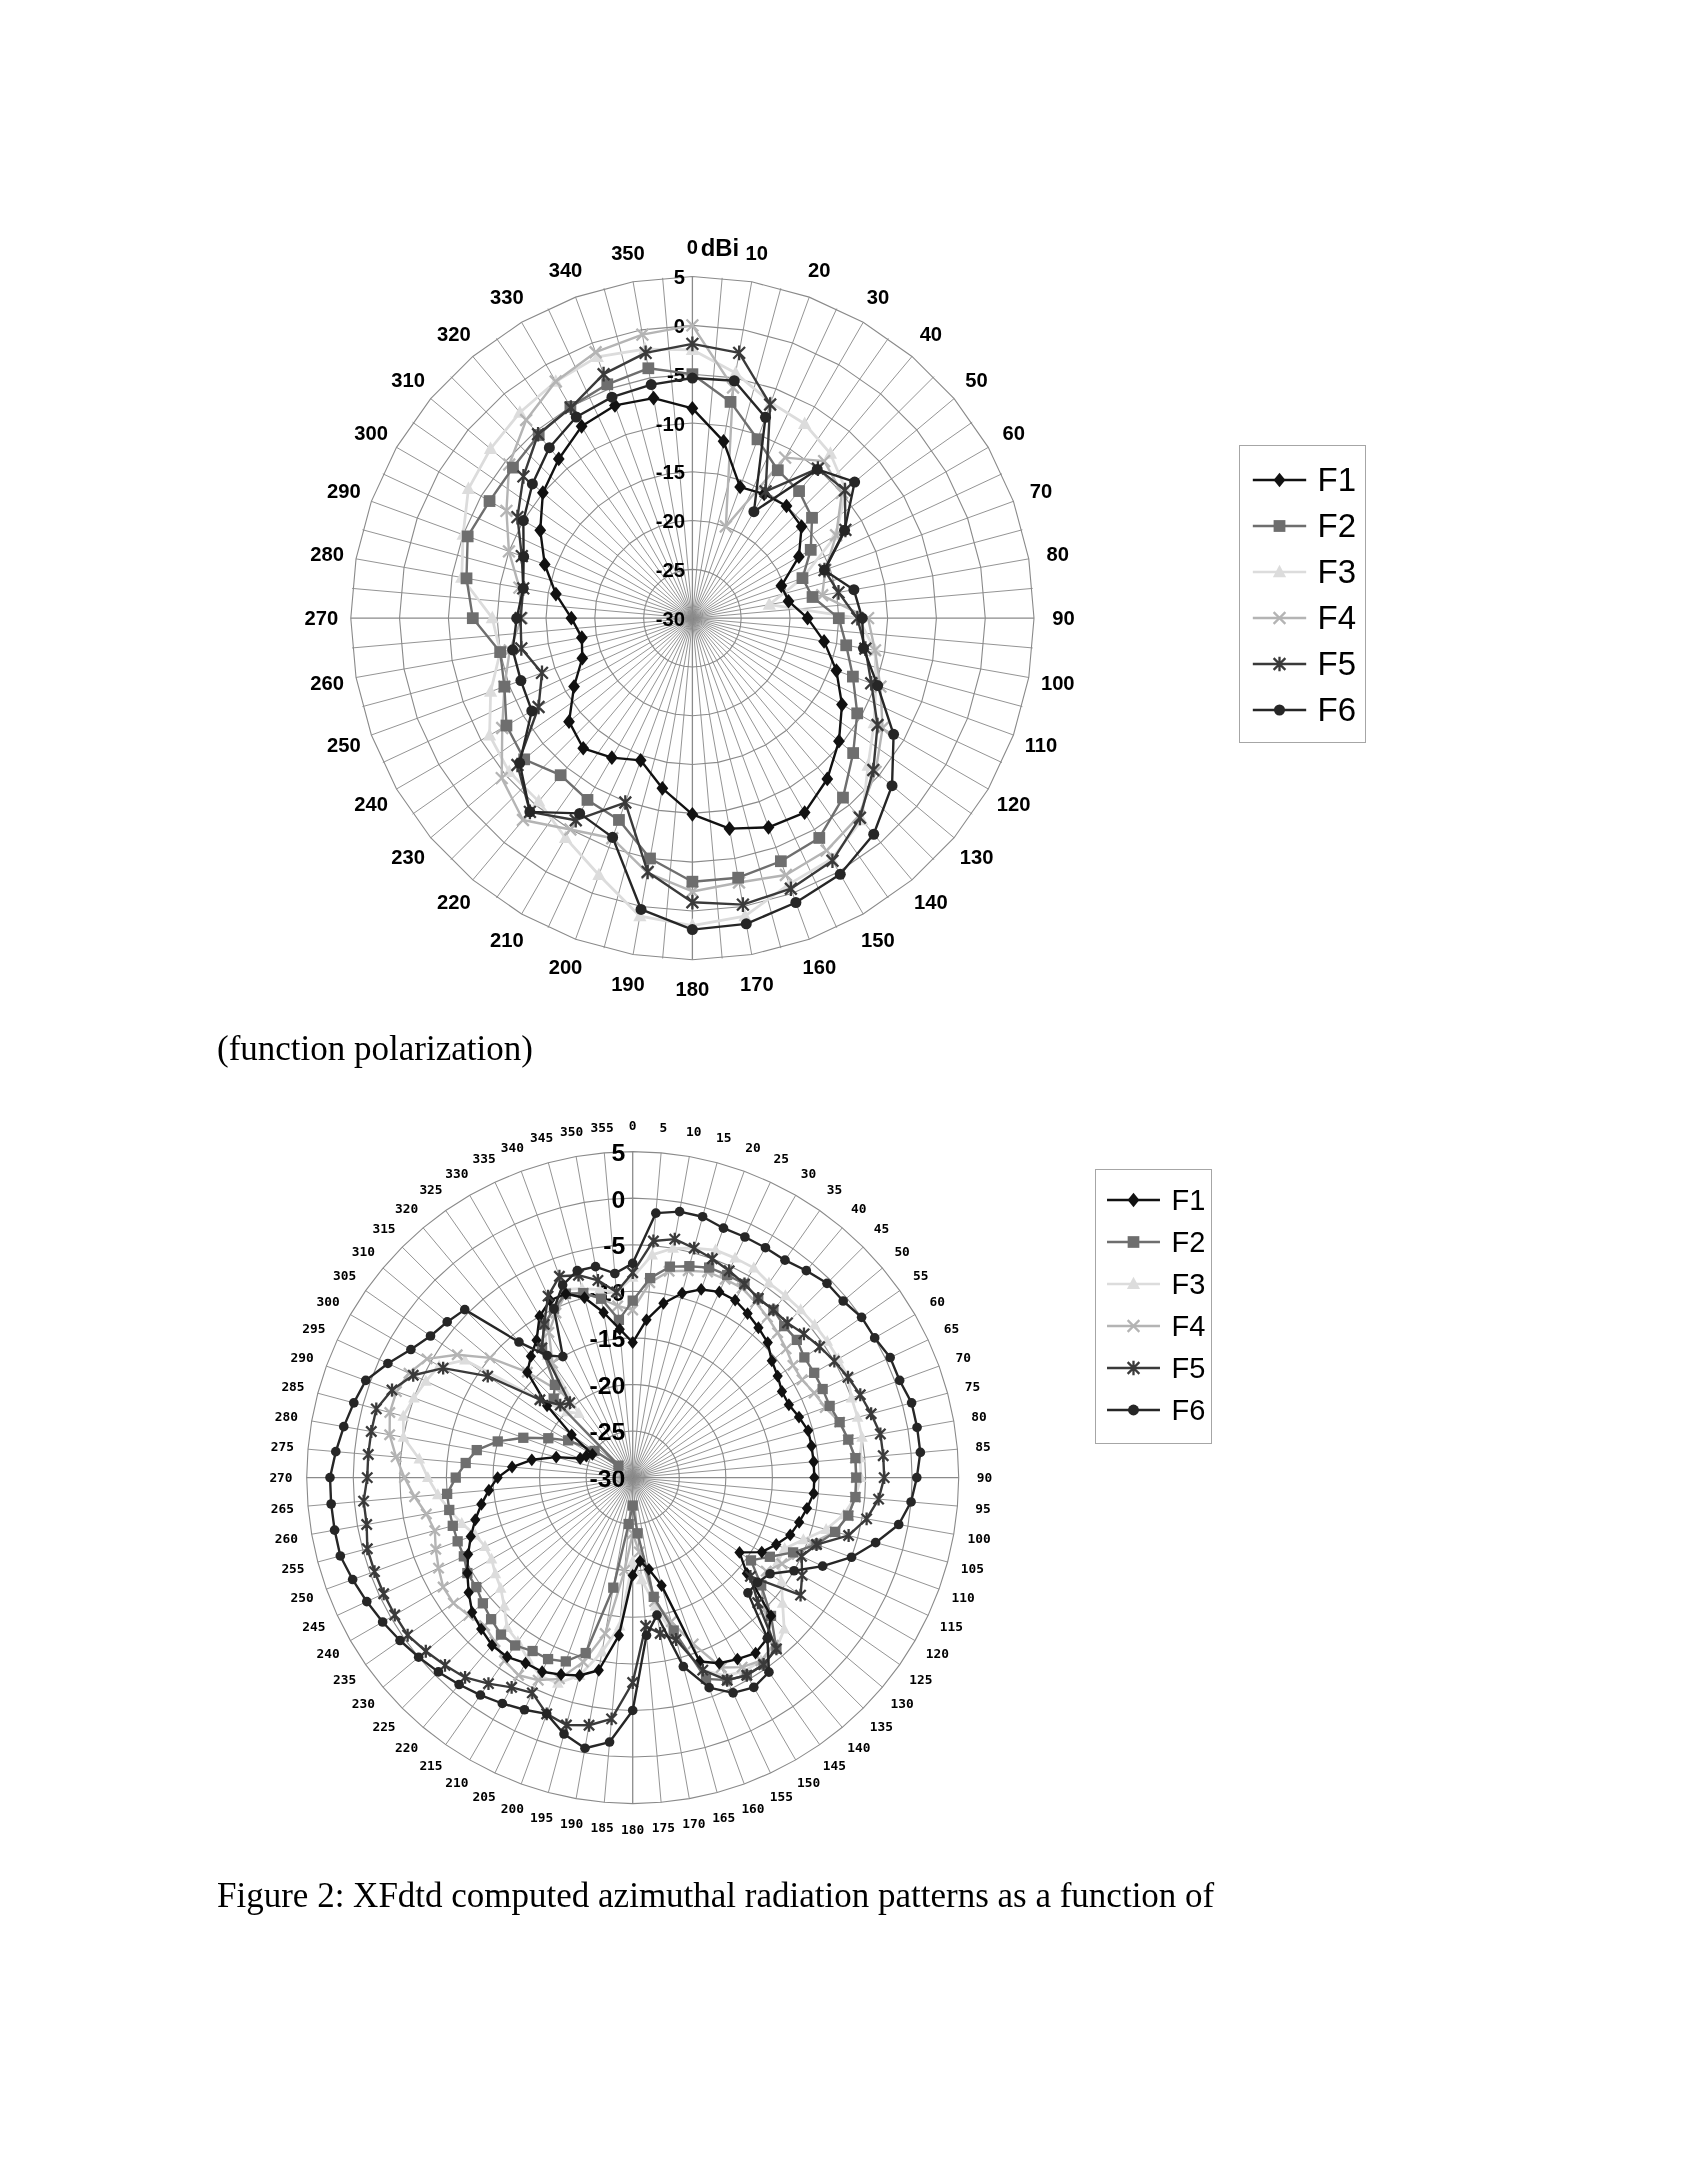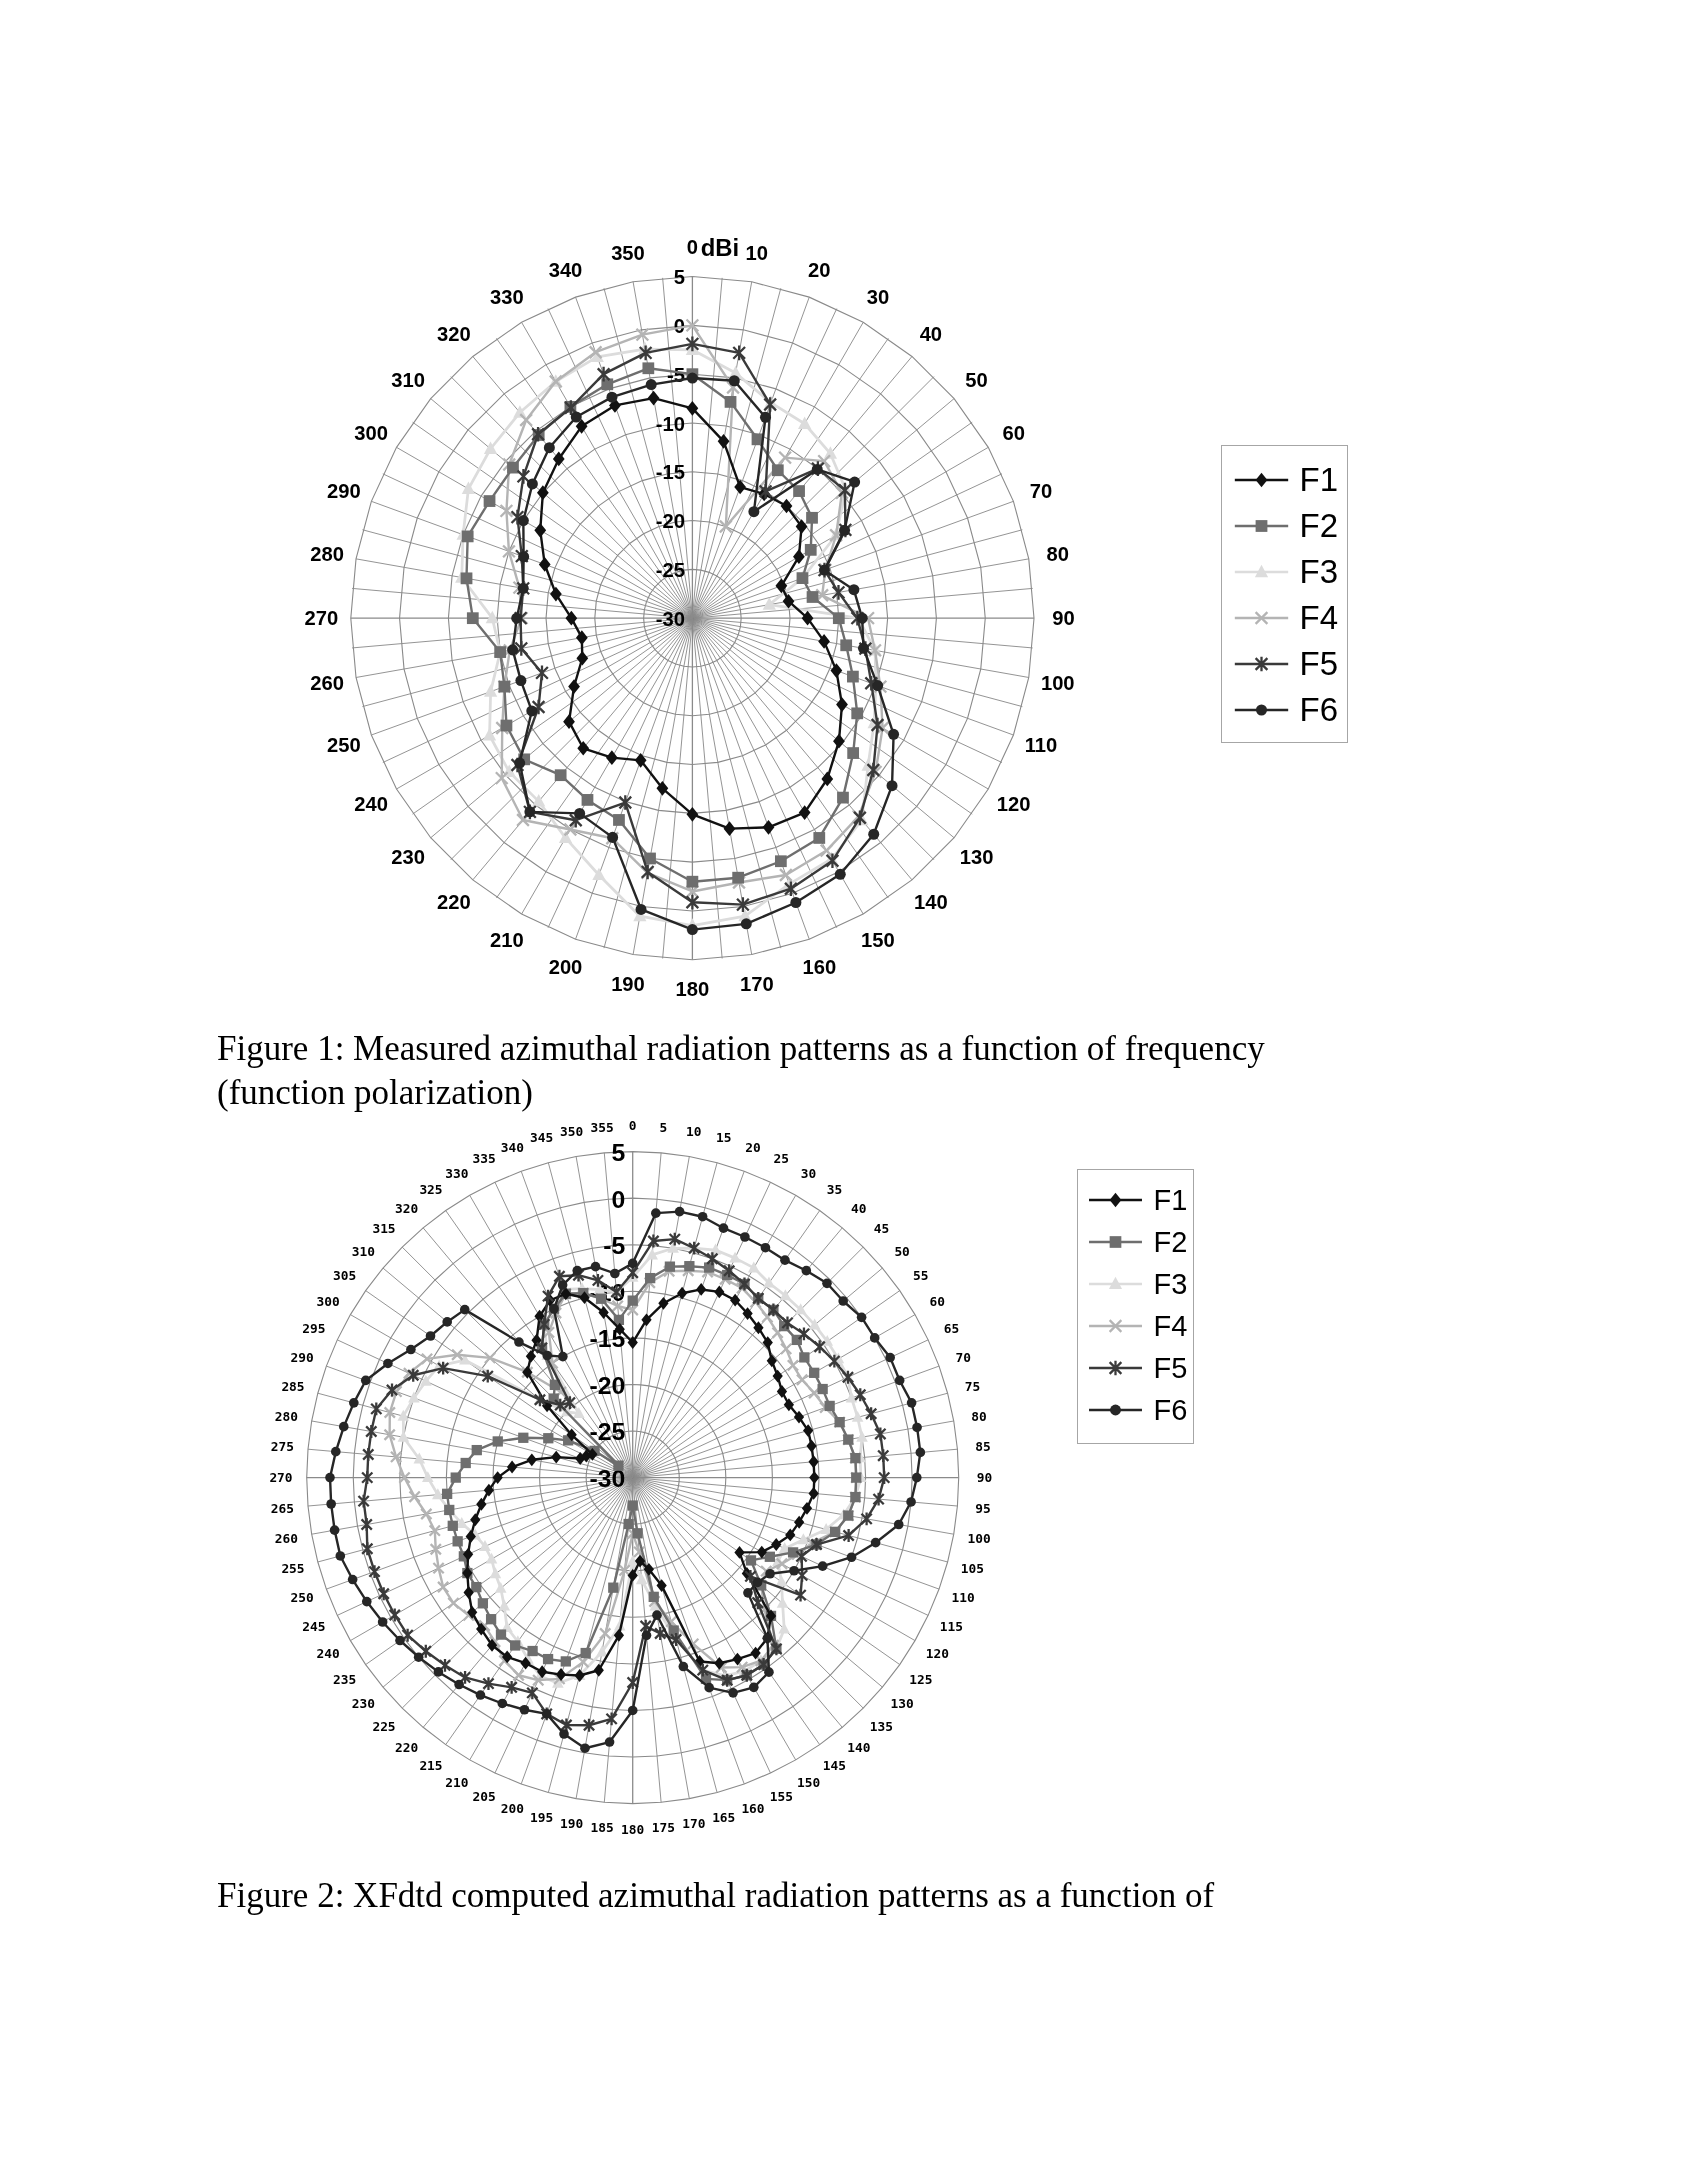--- a/index.html
+++ b/index.html
@@ -5,21 +5,21 @@
   html, body { margin: 0; padding: 0; background: #ffffff; }
   body { width: 1686px; height: 2182px; position: relative; overflow: hidden; }
   svg.fig { position: absolute; left: 0; top: 0; }
   .ring { fill: none; stroke: #8a8a8a; stroke-width: 1.2; }
   .spoke { stroke: #8a8a8a; stroke-width: 1; }
   .spoke-main { stroke: #8a8a8a; stroke-width: 1.4; }
   .rlabel { font-family: "Liberation Sans", sans-serif; font-weight: bold; fill: #000; }
   .alabel { font-family: "Liberation Sans", sans-serif; font-weight: bold; fill: #000; }
   .alabel2 { font-family: "DejaVu Sans Mono", monospace; font-weight: bold; fill: #000; }
   .unit { font-family: "Liberation Sans", sans-serif; font-weight: bold; fill: #000; }
-  .legend-box { position: absolute; border: 1.8px solid #a6a6a6; background: #fff; box-sizing: border-box; }
+  .legend-box { position: absolute; border: 1.8px solid #a6a6a6; background: #fff; box-sizing: border-box; margin-left: 18px; }
   .legend-row { display: flex; align-items: center; font-family: "Liberation Sans", sans-serif; color: #000; }
   .legend-row svg { flex: none; }
   .caption { position: absolute; font-family: "Liberation Serif", serif; color: #000; font-size: 35px; line-height: 44px; }
 </style>
 </head>
 <body>
 
 <svg class="fig" id="fig1" width="1686" height="1038" viewBox="0 0 1836 1130">
     <g>
       <line x1="754" y1="673" x2="754" y2="301" class="spoke-main"></line>
@@ -1079,19 +1079,18 @@
     <div class="legend-row" style="height: 42px;">
       <svg width="61" height="42" viewBox="0 0 66 46">
         <line x1="4" y1="23" x2="62" y2="23" stroke="#262626" stroke-width="2.5"></line>
         <circle cx="33" cy="23" r="6" fill="#262626"></circle>
       </svg>
       <span style="font-size: 29px; margin-left: 7.3px;">F6</span>
     </div>
   </div>
 
 <div class="caption" style="left:217px; top:1027px;">
-  <div>Figure 1: Measured azimuthal radiation patterns as a function of frequency</div>
   <div>(function polarization)</div>
 </div>
 <div class="caption" style="left:217px; top:1874px;">
   <div>Figure 2: XFdtd computed azimuthal radiation patterns as a function of</div>
 </div>
 
 
 </body></html>

